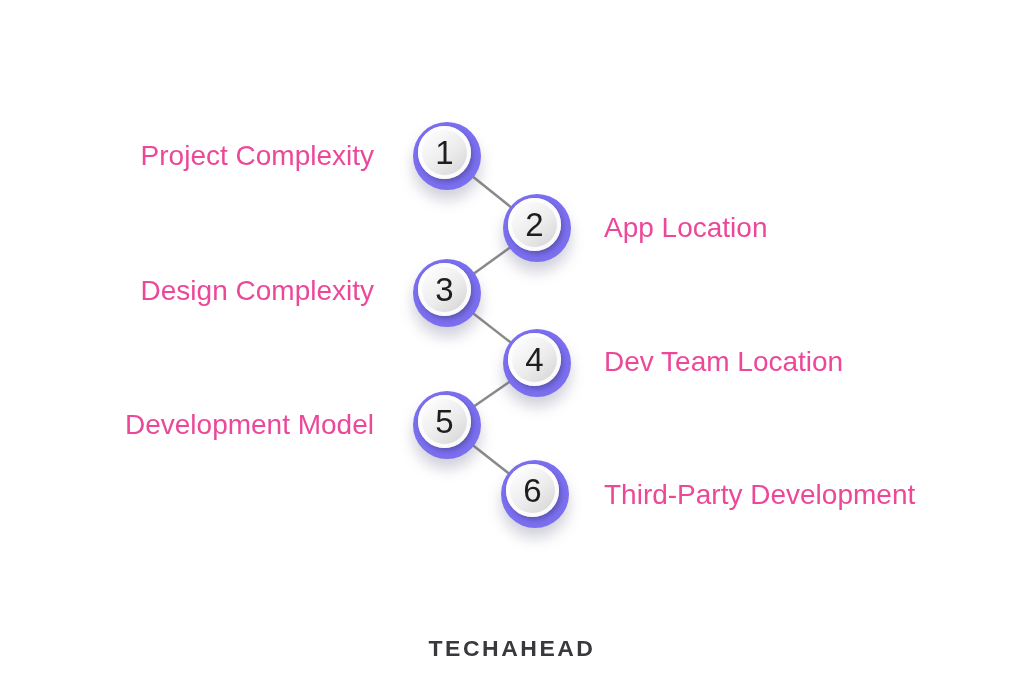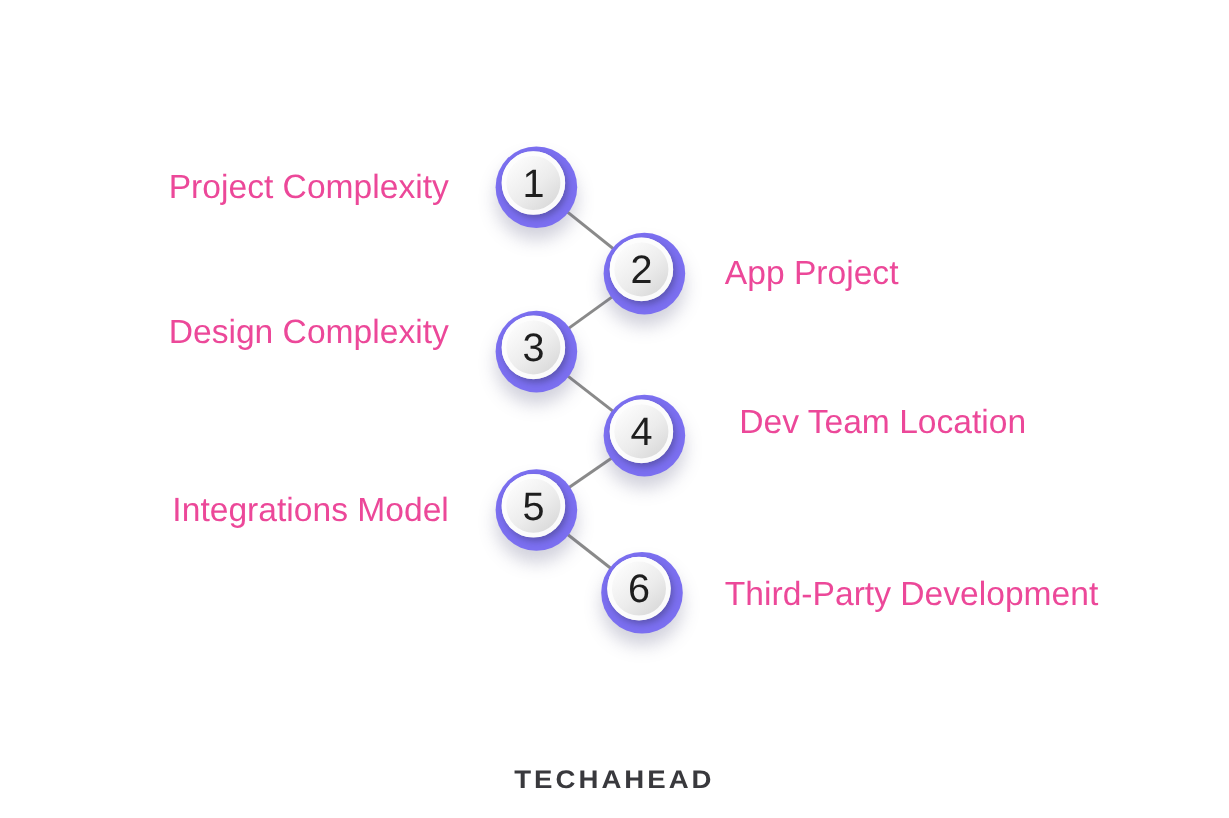--- a/index.html
+++ b/index.html
@@ -103,21 +103,21 @@
     <div class="node-inner">4</div>
   </div>
   <div class="node" style="left:413px; top:391px;">
     <div class="node-inner">5</div>
   </div>
   <div class="node" style="left:501px; top:460px;">
     <div class="node-inner">6</div>
   </div>
 
   <div class="label left" style="top:135px;">Project Complexity</div>
-  <div class="label right" style="top:207px;">App Project</div>
-  <div class="label left" style="top:256px;">Design Complexity</div>
-  <div class="label right" style="top:331px;margin-left:12px;">Dev Team Location</div>
-  <div class="label left" style="top:404px;">Integrations Model</div>
+  <div class="label right" style="top:207px;">App Location</div>
+  <div class="label left" style="top:270px;">Design Complexity</div>
+  <div class="label right" style="top:341px;">Dev Team Location</div>
+  <div class="label left" style="top:404px;">Development Model</div>
   <div class="label right" style="top:474px;">Third-Party Development</div>
 
   <div class="logo">TECHAHEAD</div>
 
 </div>
 
 </body></html>

